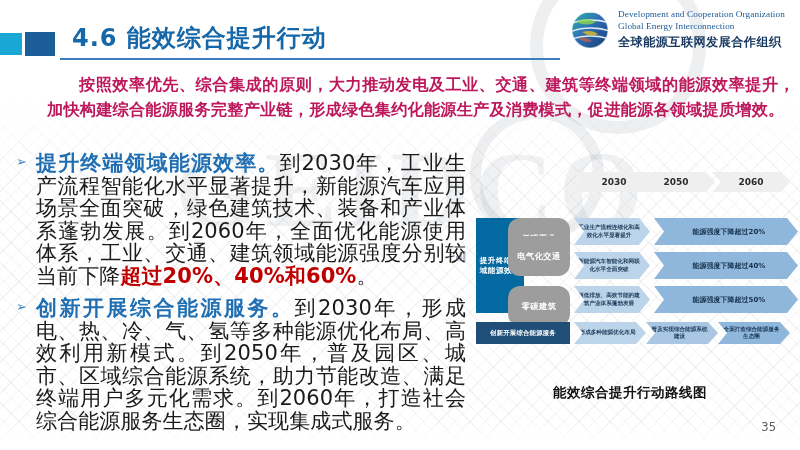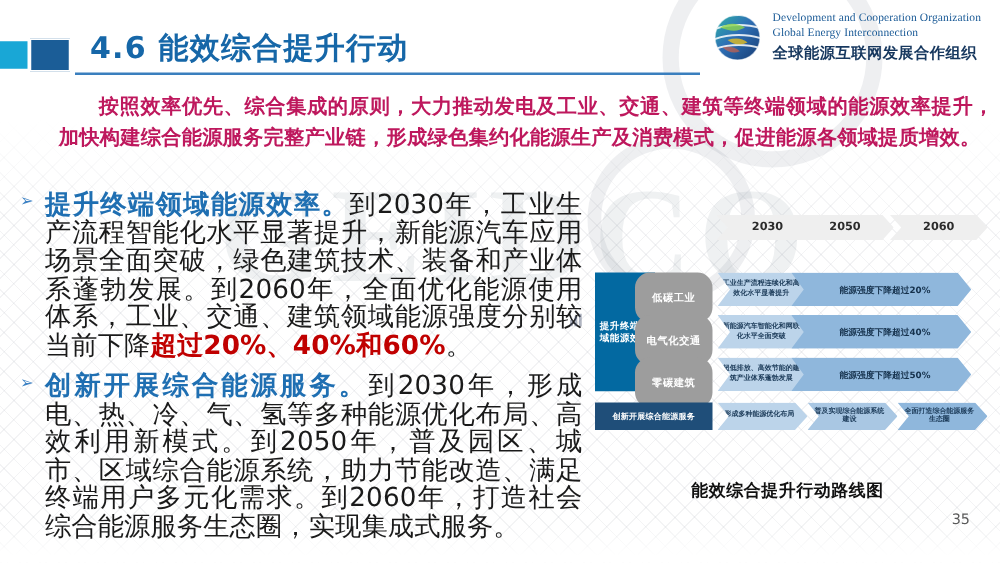--- a/index.html
+++ b/index.html
@@ -145,37 +145,37 @@
 
   .grey-cell {
     position: absolute; left: 38px; width: 62px; height: 40px;
     background: #9D9D9D; color: #ffffff;
     font-size: 8.2px; font-weight: 700; letter-spacing: .5px;
     display: flex; align-items: center; justify-content: center;
     text-align: center;
     border-radius: 12px;
   }
   .gc-0 { top: 46px; }
-  .gc-1 { top: 80px; }
+  .gc-1 { top: 64px; }
   .gc-2 { top: 114px; }
 
   .arrow-mid {
     position: absolute; left: 104px; width: 76px; height: 27px;
     background: #BCD4EA; color: #1b3a58;
     font-size: 5.6px; font-weight: 700; line-height: 7.6px;
     display: flex; align-items: center; justify-content: center;
     text-align: center; padding: 0 9px 0 3px; box-sizing: border-box;
     clip-path: polygon(0 0, calc(100% - 11px) 0, 100% 50%, calc(100% - 11px) 100%, 0 100%, 10px 50%);
   }
   .am-0 { top: 46px; }
   .am-1 { top: 80px; }
   .am-2 { top: 114px; }
 
   .arrow-end {
-    position: absolute; left: 163px; width: 144px; height: 27px;
+    position: absolute; left: 184px; width: 144px; height: 27px;
     background: #8FB7DC; color: #15314c;
     font-size: 7px; font-weight: 700;
     display: flex; align-items: center; justify-content: center;
     text-align: center; padding-left: 6px; box-sizing: border-box;
     clip-path: polygon(0 0, calc(100% - 11px) 0, 100% 50%, calc(100% - 11px) 100%, 0 100%, 10px 50%);
   }
   .ae-0 { top: 46px; }
   .ae-1 { top: 80px; }
   .ae-2 { top: 114px; }
 
@@ -199,21 +199,21 @@
   .ba-2 { left: 248px; width: 72px; background:#8FB7DC; }
 
   .diagram-caption {
     position: absolute; left: 470px; top: 384px; width: 320px;
     text-align: center;
     font-size: 13.5px; font-weight: 700; color: #111111;
     letter-spacing: .5px;
   }
 
   .page-num {
-    position: absolute; right: 24px; bottom: 28px;
+    position: absolute; right: 24px; bottom: 16px;
     font-size: 11.5px; color: #5a5a5a; margin-top: 20px;
   }
 
   
   .mini-chart-icon {
     position: absolute; left: 455px; top: 250px;
     width: 12px; height: 12px; opacity: .45;
   }
 </style>
 </head>

